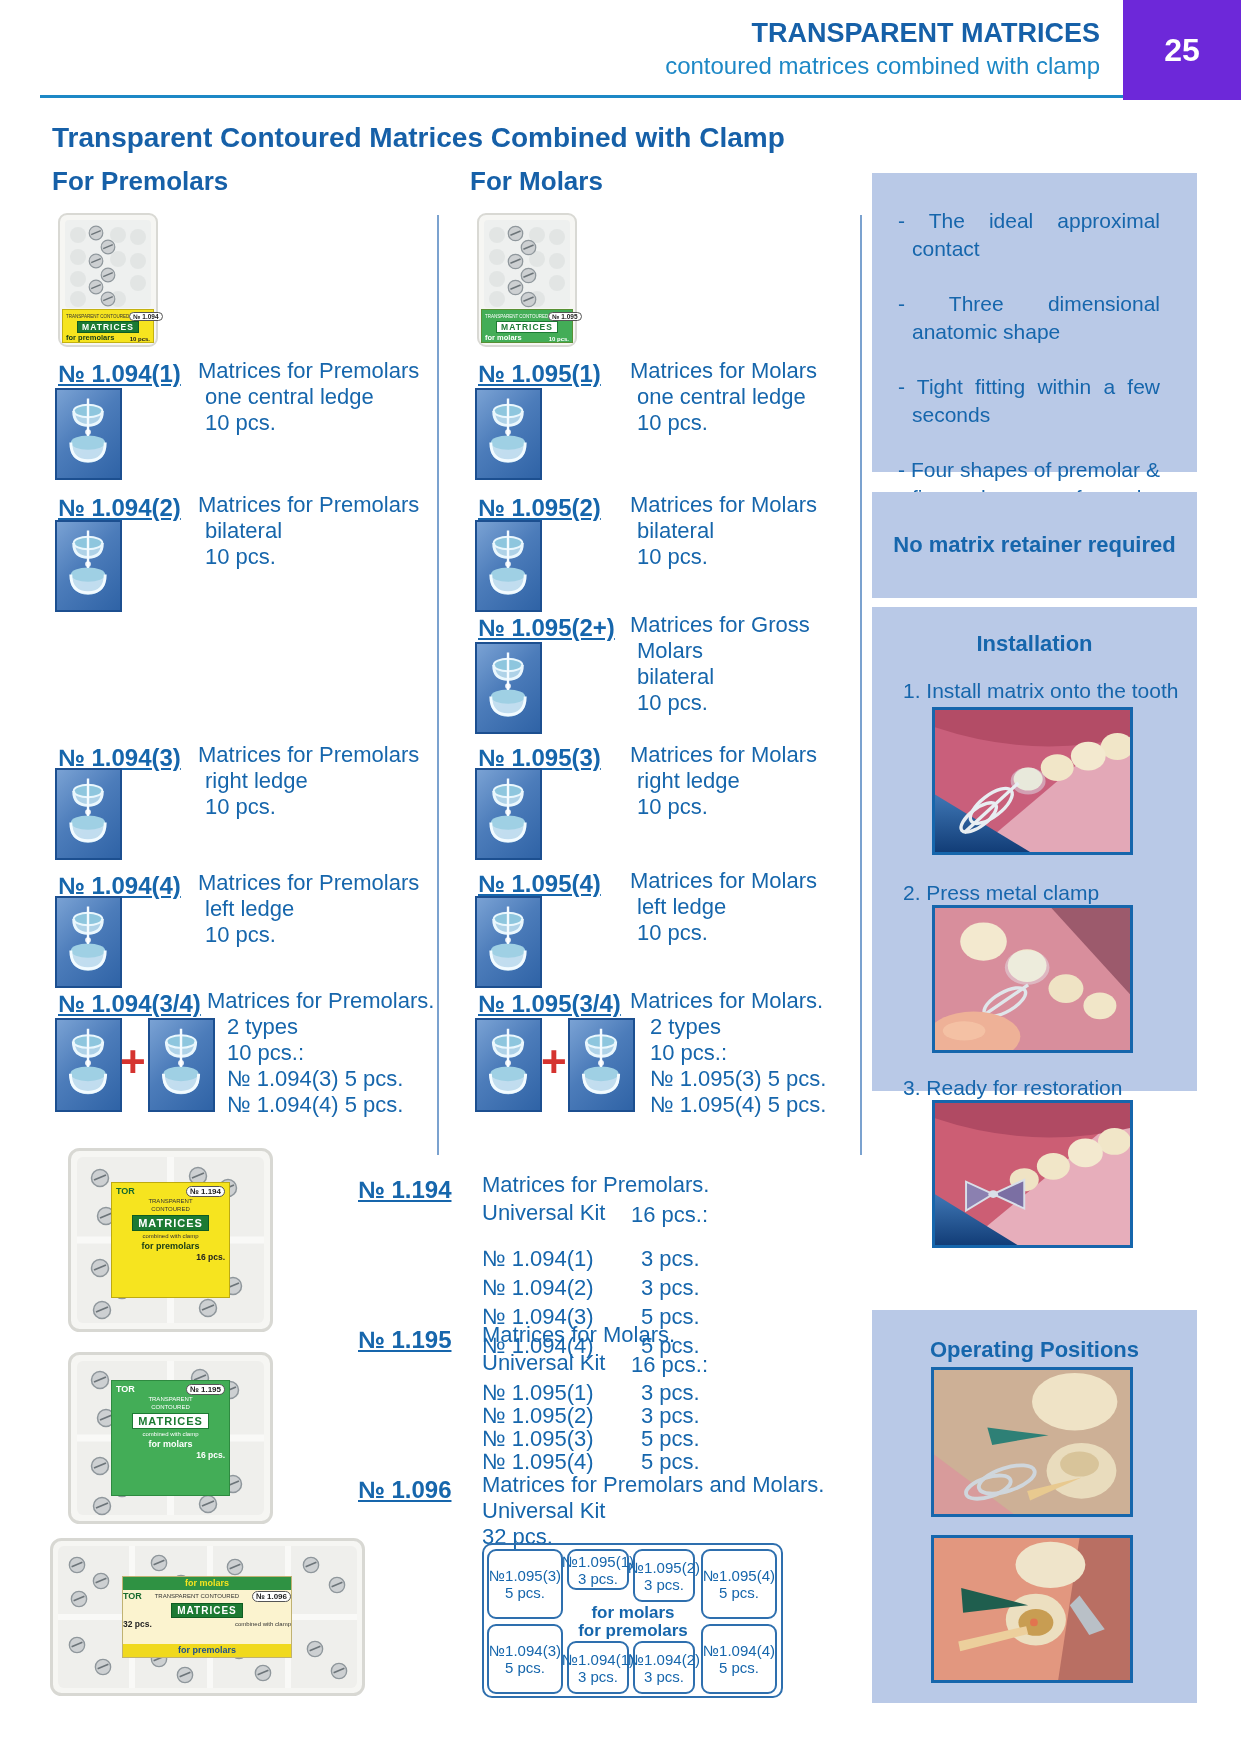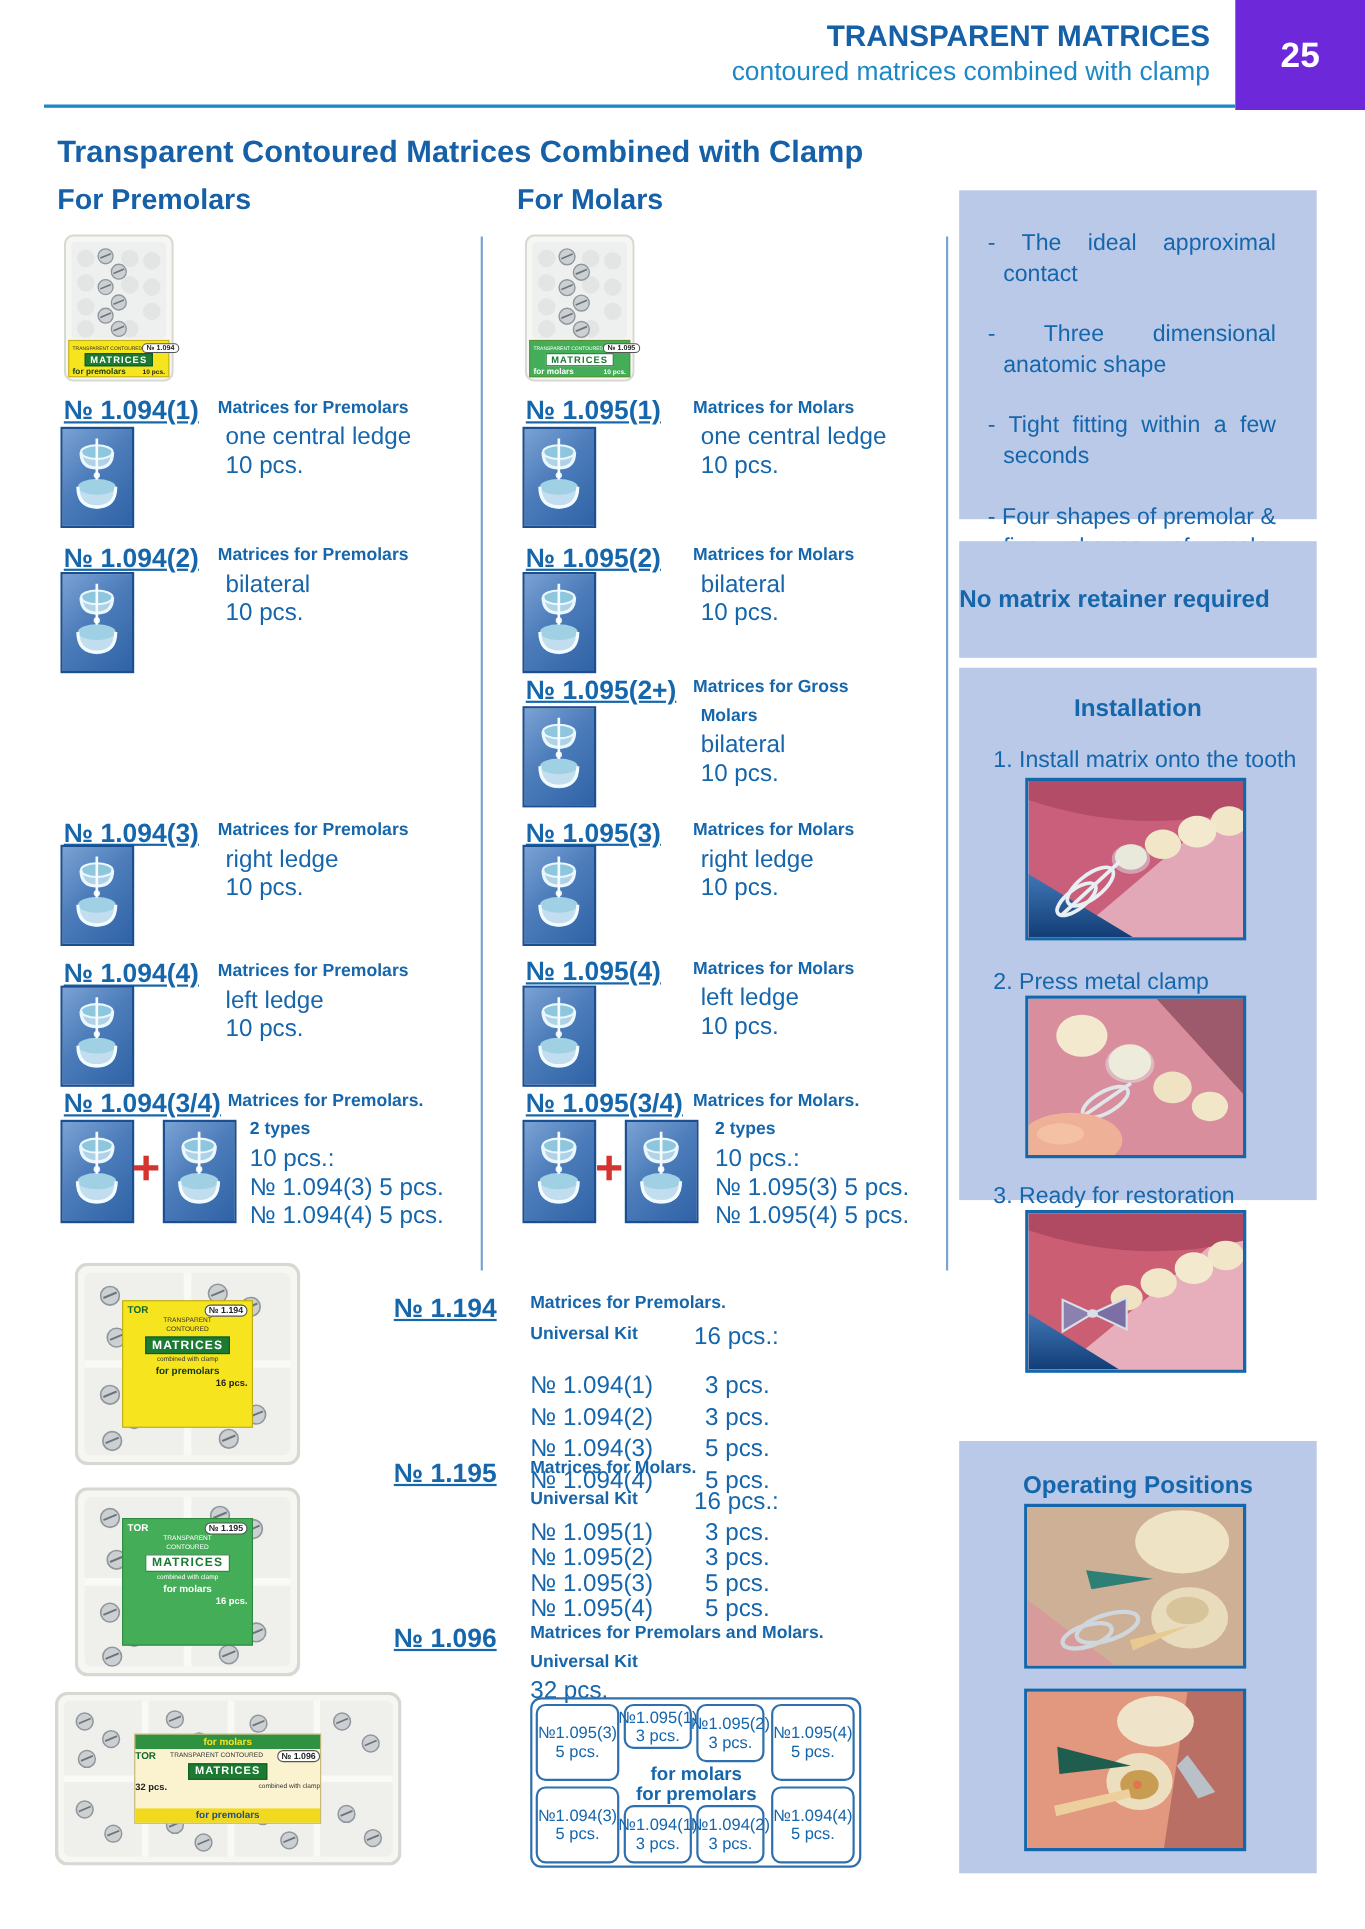--- a/index.html
+++ b/index.html
@@ -9,21 +9,21 @@
   
   .hdr-title{font-size:27px;font-weight:bold;color:#1660a8;white-space:nowrap;text-align:right}
   .hdr-sub{font-size:24px;font-weight:normal;color:#1d88c6;white-space:nowrap;text-align:right}
   .page-box{background:#6d28d9;color:#fff;display:flex;align-items:center;justify-content:center;
             font-size:32px;font-weight:bold}
   .rule{background:#1d88c6}
   .main-title{font-size:28px;font-weight:bold;color:#1660a8;white-space:nowrap}
   .col-head{font-size:26px;font-weight:bold;color:#1660a8;white-space:nowrap}
   
   .code{font-size:24px;font-weight:bold;color:#1666ac;text-decoration:underline;white-space:nowrap}
-  .ptitle{font-size:16px;font-weight:bold;line-height:26px;white-space:nowrap}
+  .ptitle{font-size:22px;font-weight:normal;line-height:26px;white-space:nowrap}
   .pline{font-size:22px;line-height:26px;white-space:nowrap;margin-left:7px}
   .tile{width:67px;height:92px;border:2px solid #1c4f90;box-sizing:border-box;
         background:linear-gradient(135deg,#7aa2d4 0%,#4c7cba 45%,#2f63a6 100%)}
   .mx{width:100%;height:100%;display:block}
   .plus{color:#d5332f;font-size:44px;font-weight:bold;line-height:1}
   .vline{width:2px;background:#7ba2cf}
   
   .sbox{background:#b9c9e7}
   .feat{font-size:21px;line-height:28px;color:#1666ac;text-align:justify;
         padding-left:14px;text-indent:-14px;margin-bottom:27px}
@@ -504,21 +504,21 @@
 
   <div class="abs sbox" style="left:872px;top:173px;width:325px;height:299px">
     <div style="position:absolute;left:26px;top:34px;width:262px">
       <div class="feat">- The ideal approximal contact</div>
       <div class="feat">- Three dimensional anatomic shape</div>
       <div class="feat">- Tight fitting within a few seconds</div>
       <div class="feat">- Four shapes of premolar &amp; five shapes of molar matrices</div>
     </div>
   </div>
 
-  <div class="abs sbox" style="left:872px;top:492px;width:325px;height:106px;display:flex;align-items:center;justify-content:flex-start">
+  <div class="abs sbox" style="left:872px;top:492px;width:325px;height:106px;display:flex;align-items:center;justify-content:center">
     <div class="note">No matrix retainer required</div>
   </div>
 
   <div class="abs sbox" style="left:872px;top:607px;width:325px;height:484px">
     <div class="sb-title" style="position:absolute;left:0;top:24px;width:100%">Installation</div>
     <div class="step" style="position:absolute;left:31px;top:72px">1. Install matrix onto the tooth</div>
     <div class="photo" style="position:absolute;left:60px;top:100px;width:201px;height:148px">
       <svg class="mx" viewBox="0 0 201 148" preserveAspectRatio="none">
         <rect width="201" height="148" fill="#c95f7b"></rect>
         <path d="M201 10 L201 148 L40 148 Z" fill="#e3a8b7"></path>

